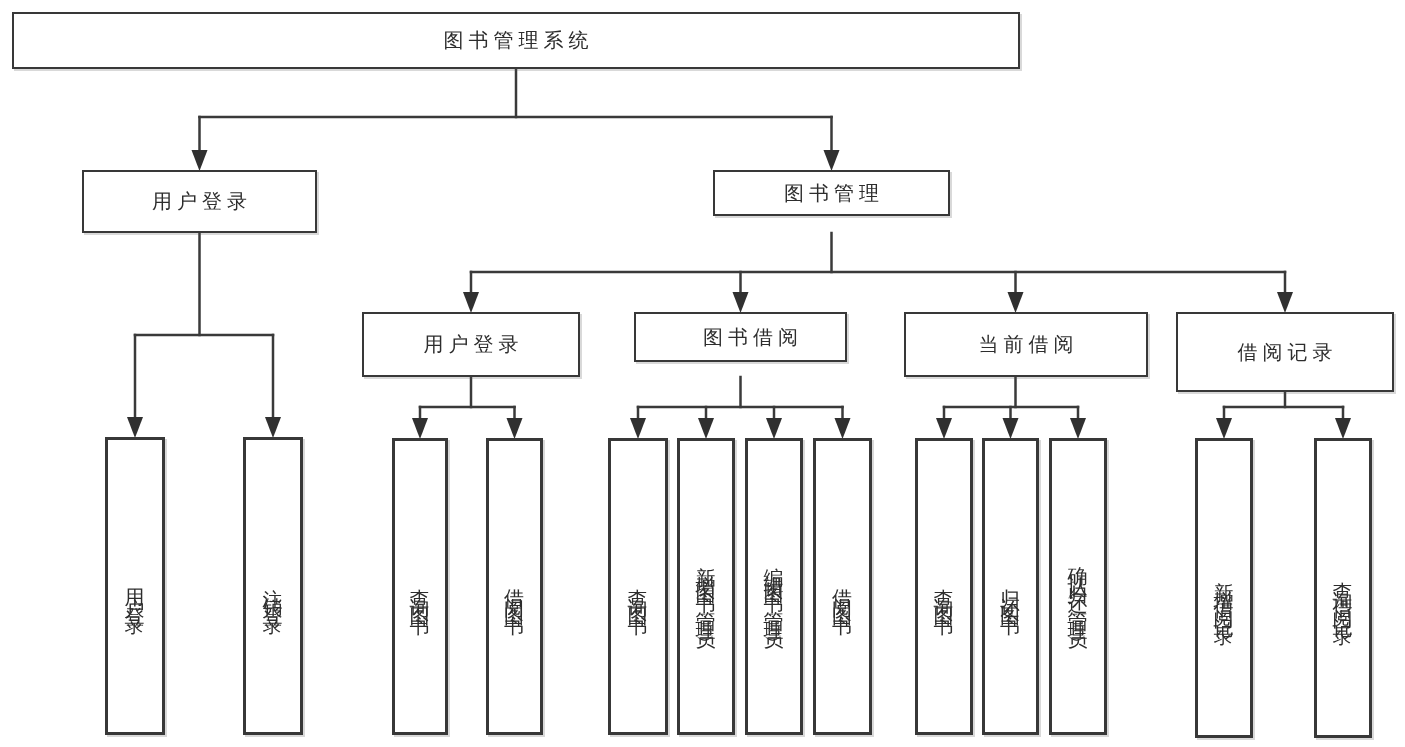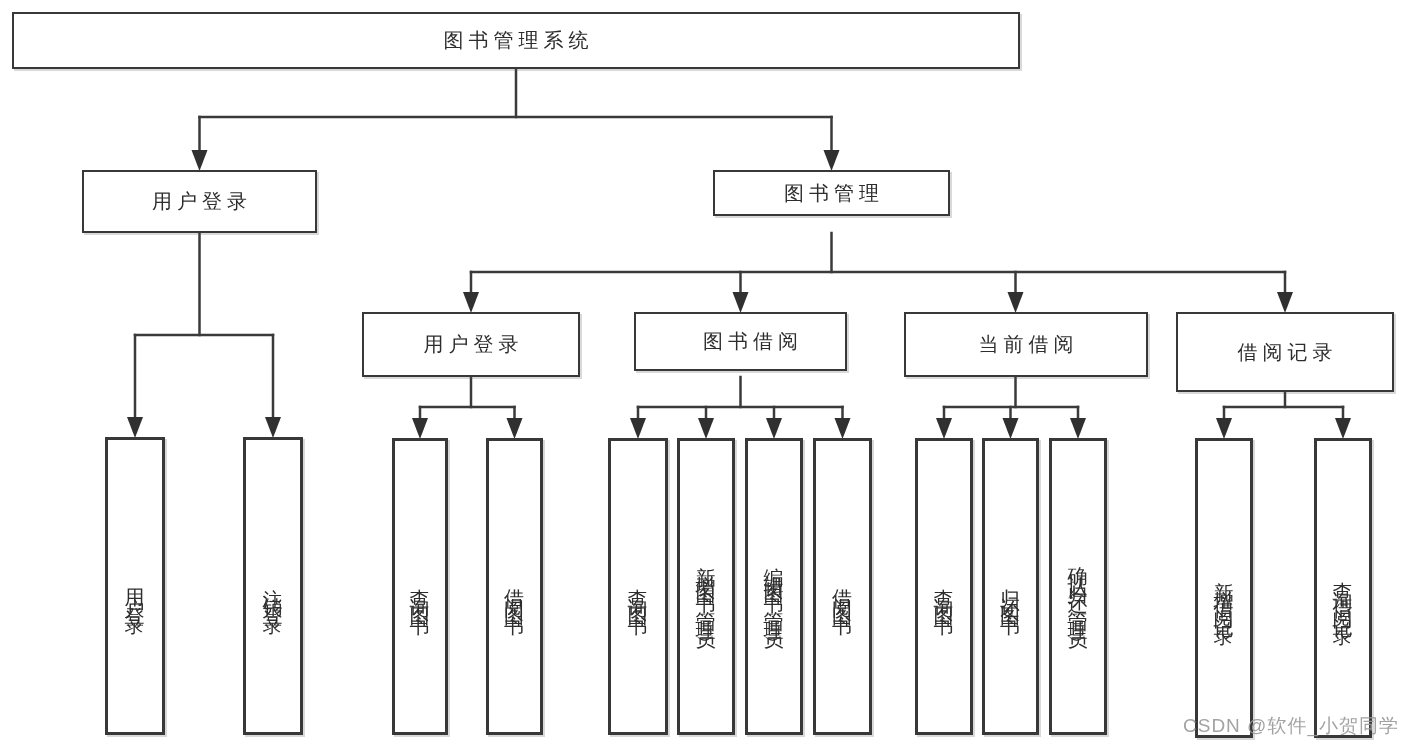--- a/index.html
+++ b/index.html
@@ -130,21 +130,21 @@
       </div>
       <div class="node h" style="left: 362px; top: 312px; width: 218px; height: 65px;">
         <span class="lbl">用户登录</span>
       </div>
       <div class="node v" style="left: 392px; top: 438px; width: 56px; height: 297px;">
         <span class="lbl">查询图书</span>
       </div>
       <div class="node v" style="left: 486px; top: 438px; width: 57px; height: 297px;">
         <span class="lbl">借阅图书</span>
       </div>
-      <div class="node h" style="left: 634px; top: 312px; width: 213px; height: 59px; padding-left: 20px;">
+      <div class="node h" style="left: 634px; top: 312px; width: 213px; height: 50px; padding-left: 20px;">
         <span class="lbl">图书借阅</span>
       </div>
       <div class="node v" style="left: 608px; top: 438px; width: 60px; height: 297px;">
         <span class="lbl">查询图书</span>
       </div>
       <div class="node v" style="left: 677px; top: 438px; width: 58px; height: 297px;">
         <span class="lbl">新增图书（管理员）</span>
       </div>
       <div class="node v" style="left: 745px; top: 438px; width: 58px; height: 297px;">
         <span class="lbl">编辑图书（管理员）</span>
@@ -167,14 +167,13 @@
       <div class="node h" style="left: 1176px; top: 312px; width: 218px; height: 80px;">
         <span class="lbl">借阅记录</span>
       </div>
       <div class="node v" style="left: 1195px; top: 438px; width: 58px; height: 300px;">
         <span class="lbl">新增借阅记录</span>
       </div>
       <div class="node v" style="left: 1314px; top: 438px; width: 58px; height: 300px;">
         <span class="lbl">查询借阅记录</span>
       </div>
     </div>
-  <div class="watermark">CSDN @软件_小贺同学</div>
 </div>
 
 </body></html>

